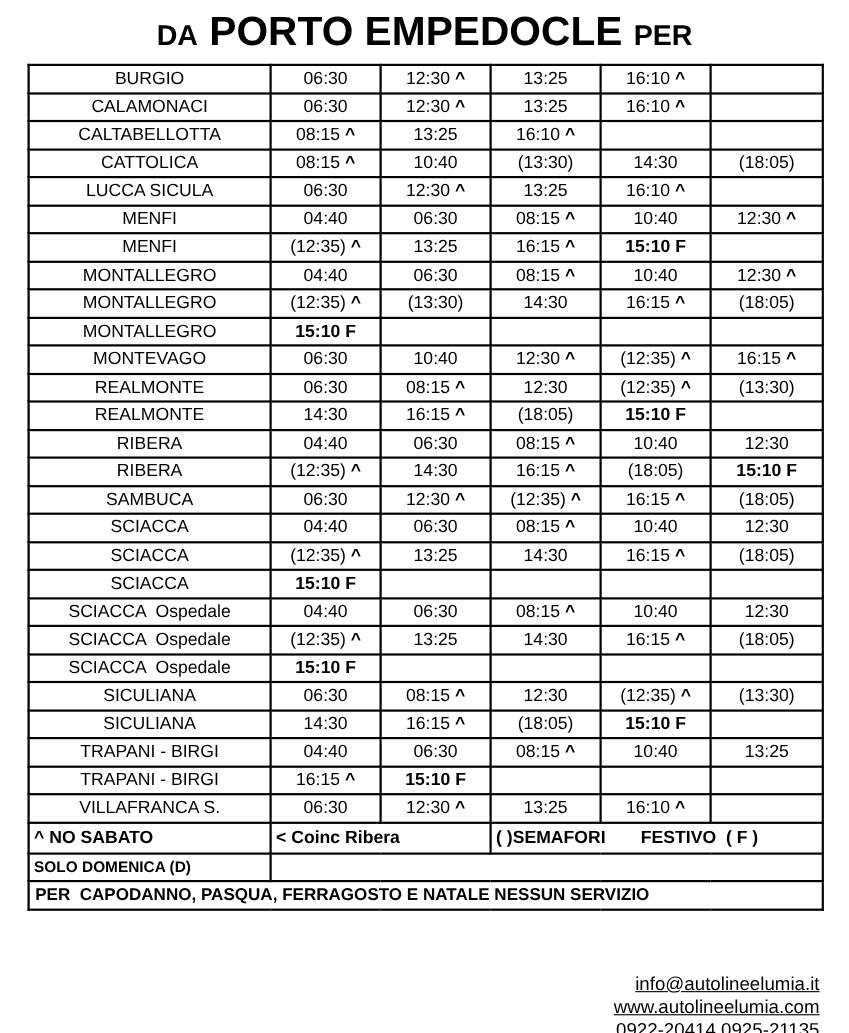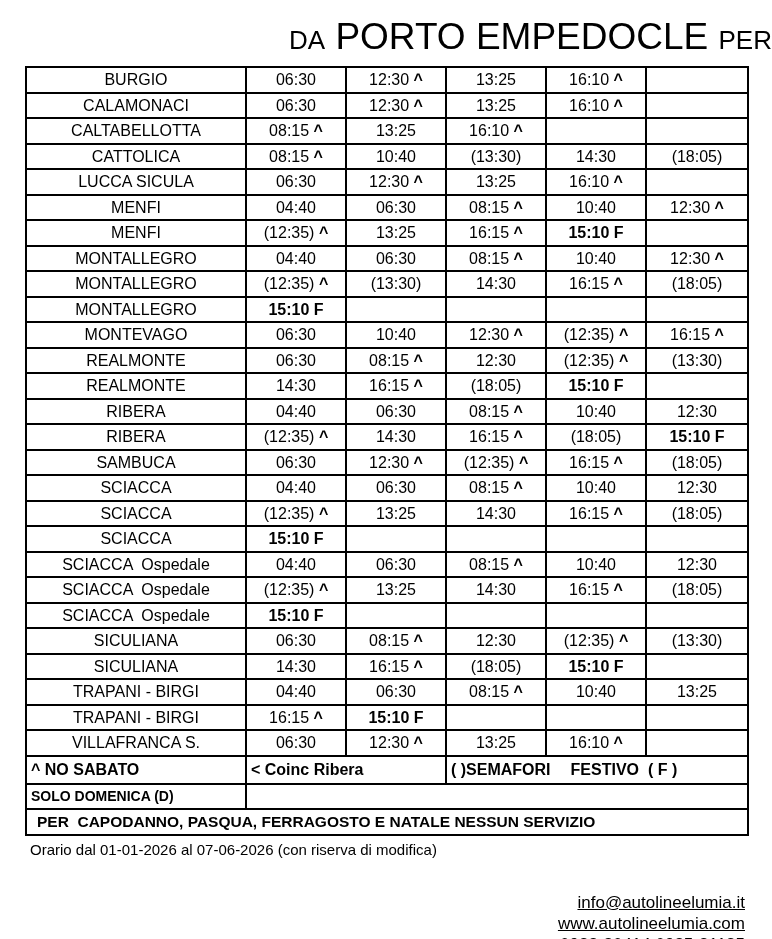--- a/index.html
+++ b/index.html
@@ -8,23 +8,23 @@
     background: #ffffff;
     width: 772px;
     height: 939px;
     font-family: "Liberation Sans", sans-serif;
     color: #000;
     overflow: hidden;
   }
   .page { position: relative; width: 772px; height: 939px; }
 
   .title {
-    margin: 16px 0 8px 0;
-    text-align: right;
-    font-weight: normal;
+    margin: 8px 0 8px 0;
+    text-align: center;
+    font-weight: bold;
     white-space: nowrap;
     letter-spacing: 0px;
   }
   .t-small { font-size: 26px; }
   .t-big   { font-size: 37px; }
 
   table.timetable {
     border-collapse: collapse;
     table-layout: fixed;
     margin-left: 25px;
@@ -42,24 +42,24 @@
   }
   td.name { text-align: center; padding-left: 5px; }
   td.time { text-align: center; }
   td.bold { font-weight: bold; }
   .caret  { font-weight: bold; }
 
   tr.legend-row td { font-weight: bold; height: 26px; }
   td.legend-name { font-size: 17px; }
   td.legend-coinc { font-size: 16px; padding-left: 5px; }
   td.legend-sf { font-size: 16px; padding-left: 5px; }
-  .festivo-gap { margin-left: 20px; }
+  .festivo-gap { margin-left: 32px; }
 
   tr.solo-row td { font-weight: bold; font-size: 14px; height: 22px; border-radius: 12px; }
-  tr.service-row td { font-weight: bold; font-size: 15.5px; height: 24px; padding-left: 10px; }
+  tr.service-row td { font-weight: bold; font-size: 15.5px; height: 24px; padding-left: 5px; }
 
   .validity {
     margin: 5px 0 0 30px;
     font-size: 15px;
   }
   .contacts {
     position: absolute;
     right: 27px;
     top: 876px;
     text-align: right;
@@ -311,21 +311,20 @@
       <tr class="solo-row">
         <td>SOLO DOMENICA (D)</td>
         <td colspan="5"></td>
       </tr>
       <tr class="service-row">
         <td colspan="6">PER  CAPODANNO, PASQUA, FERRAGOSTO E NATALE NESSUN SERVIZIO</td>
       </tr>
     </tbody>
   </table>
 
-  <div class="validity">Orario dal 01-01-2026 al 07-06-2026 (con riserva di modifica)</div>
 
   <div class="contacts">
     <div class="link">info@autolineelumia.it</div>
     <div class="link">www.autolineelumia.com</div>
     <div>0922-20414   0925-21135</div>
   </div>
 
 </div>
 
 </body></html>

